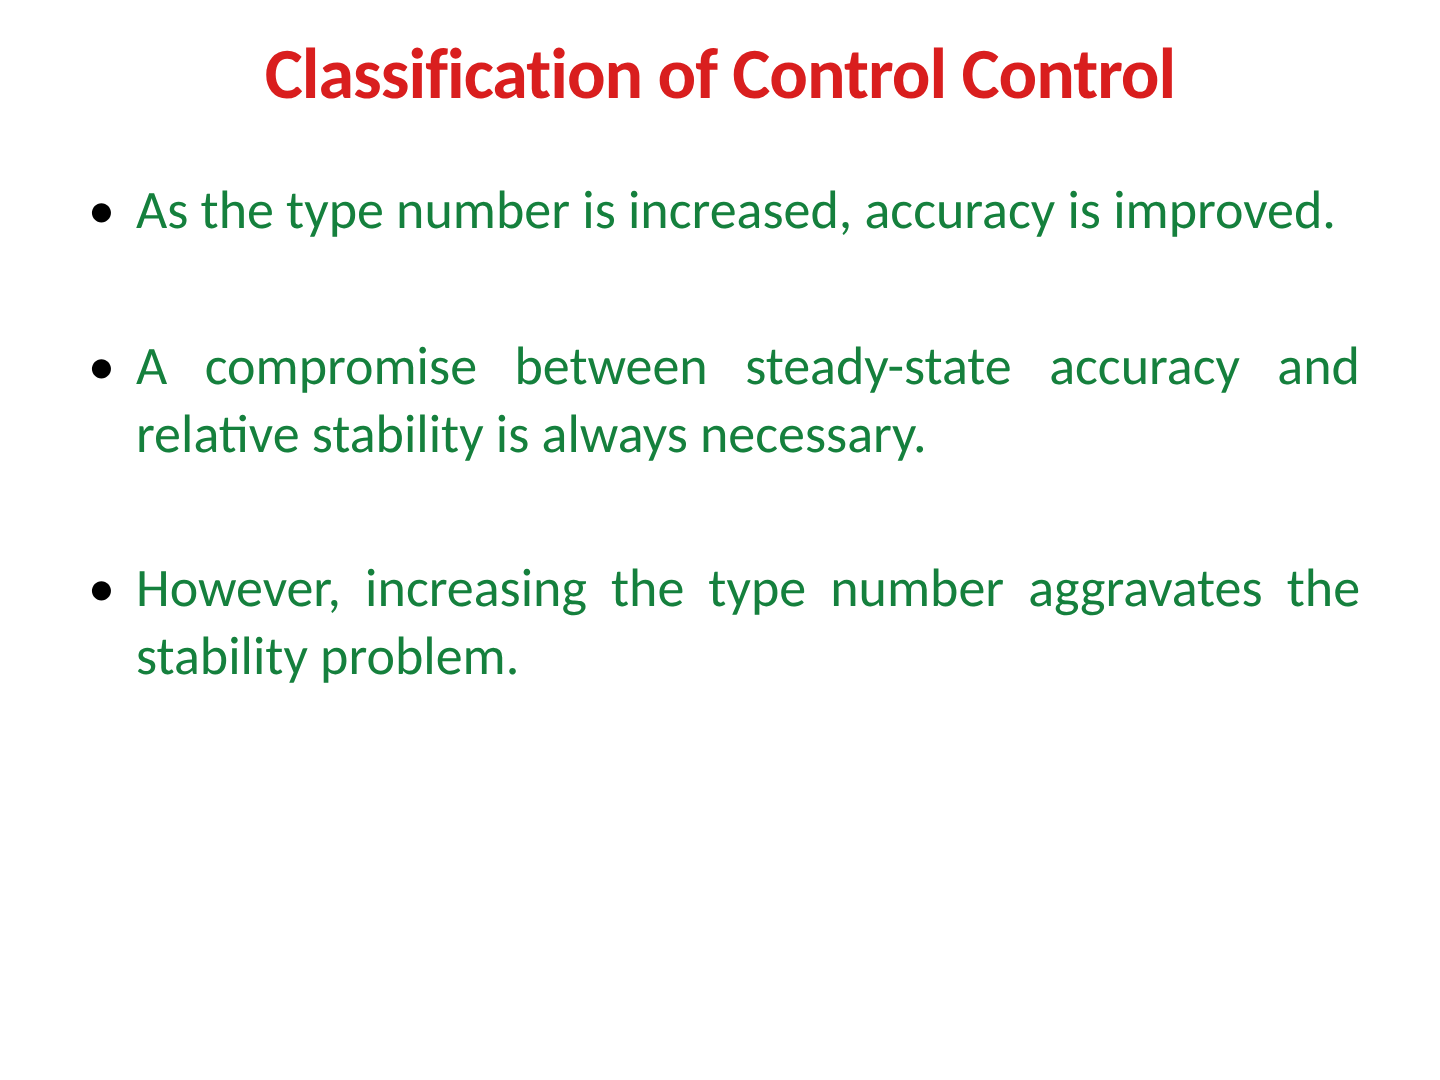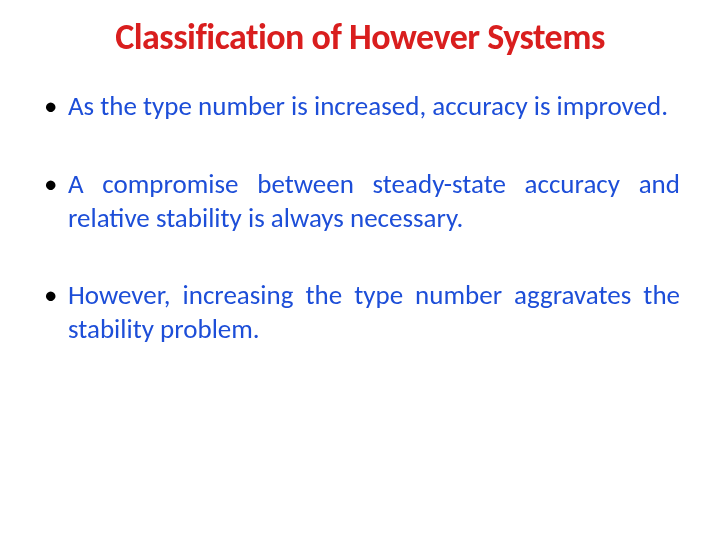--- a/index.html
+++ b/index.html
@@ -24,36 +24,36 @@
     }
     .bullet-list {
       list-style: none;
       padding-left: 0;
     }
     .bullet-item {
       position: relative;
       padding-left: 28px;
       margin-bottom: 44px;
       font-size: 27px;
-      color: #1d4ed8;
+      color: #15803d;
       line-height: 1.25;
       text-align: justify;
       text-justify: inter-word;
     }
     .bullet-item::before {
       content: "•";
       position: absolute;
       left: 4px;
       top: 0;
       font-size: 27px;
       color: #000000;
     }
   </style>
 </head>
 <body>
 
-<h1 class="title">Classification of However Systems</h1>
+<h1 class="title">Classification of Control Control</h1>
 
 <ul class="bullet-list">
   <li class="bullet-item">As the type number is increased, accuracy is improved.</li>
   <li class="bullet-item">A compromise between steady-state accuracy and relative stability is always necessary.</li>
   <li class="bullet-item">However, increasing the type number aggravates the stability problem.</li>
 </ul>
 
 </body></html>

